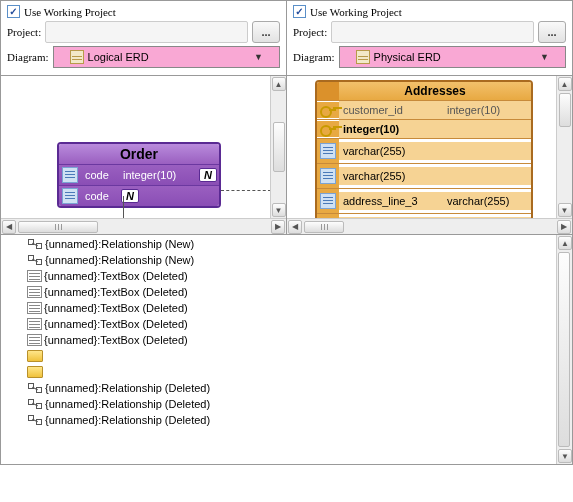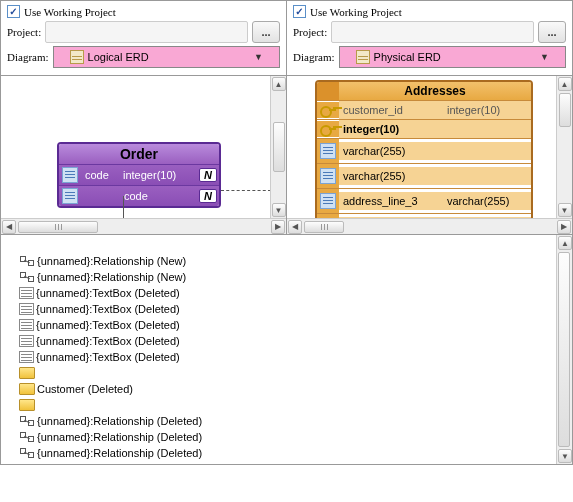--- a/index.html
+++ b/index.html
@@ -21,21 +21,21 @@
   .canvas-cell:last-child { border-right: none; }
   .vscroll { position: absolute; right: 0; top: 0; width: 16px; height: calc(100% - 16px); background: #eee; border-left: 1px solid #ccc; display:flex; flex-direction:column; align-items:center; }
   .hscroll { position: absolute; bottom: 0; left: 0; height: 16px; width: 100%; background: #eee; border-top: 1px solid #ccc; display:flex; align-items:center; }
   .sarrow { width: 14px; height: 14px; background: linear-gradient(#fdfdfd,#ddd); border: 1px solid #bbb; border-radius: 2px; display:flex; align-items:center; justify-content:center; font-size:8px; color:#555; margin:1px; }
   .thumb-v { width: 12px; background: linear-gradient(#fdfdfd,#ddd); border:1px solid #bbb; border-radius:2px; margin:1px; }
   .thumb-h { height: 12px; width: 80px; background: linear-gradient(#fdfdfd,#ddd); border:1px solid #bbb; border-radius:2px; margin:1px; display:flex; align-items:center; justify-content:center; gap:2px;}
   .thumb-h span, .thumb-v span { width:1px; height:6px; background:#999; }
   
   .entity-order { position: absolute; left: 56px; top: 66px; width: 164px; border:2px solid #5a2a93; border-radius:4px; overflow:hidden; font-size:11px; }
   .ent-title { background: linear-gradient(#b98bdc,#9a5fc0); color:#000; text-align:center; font-weight:bold; padding:2px 8px; font-size:14px;}
-  .ent-row { display:flex; align-items:center; background: linear-gradient(#9a5fc0,#8a4eb5); color:#fff; border-top:1px solid #6b38a0;justify-content:space-between; }
+  .ent-row { display:flex; align-items:center; background: linear-gradient(#9a5fc0,#8a4eb5); color:#fff; border-top:1px solid #6b38a0; }
   .col-icon { width:16px; height:16px; background:#cfe1f3; border:1px solid #7aa3d4; margin:2px 3px; position:relative; }
   .col-icon::after{content:"";position:absolute;left:2px;right:2px;top:3px;height:1px;background:#4a7ab8;box-shadow:0 3px 0 #4a7ab8,0 6px 0 #4a7ab8;}
   .ent-name { padding:3px 4px; min-width:38px;}
   .ent-type { padding:3px 4px; flex:1;}
   .n-badge { width:18px; text-align:center; font-weight:bold; font-style:italic; background:#fff; color:#000; border:1px solid #5a2a93; margin:2px; border-radius:2px;}
   .dash-line-r { position:absolute; left:220px; top:114px; width:50px; height:0; border-top:1px dashed #555; }
   .dash-line-d { position:absolute; left:122px; top:120px; width:0; height:24px; border-left:1px solid #555; }
   
   .entity-addr { position:absolute; left:28px; top:4px; width:218px; border:2px solid #a96a1f; border-radius:4px; overflow:hidden; font-size:11px;}
   .addr-header { display:flex;}
@@ -45,21 +45,21 @@
   .addr-icon-cell { width:22px; display:flex; align-items:center; justify-content:center; background:#e8a942; padding:2px 0;}
   .key-icon { width:16px; height:12px; position:relative;}
   .key-icon::before{content:"";position:absolute;left:0;top:2px;width:8px;height:8px;border:2px solid #c99a00;border-radius:50%;}
   .key-icon::after{content:"";position:absolute;left:9px;top:5px;width:7px;height:2px;background:#c99a00;box-shadow:6px -2px 0 0 #c99a00, 4px -2px 0 0 #c99a00;}
   .addr-name { padding:3px 4px; min-width:104px; background:#f6d394; color:#000;}
   .addr-type { padding:3px 4px; flex:1; background:#f6d394; color:#000;}
   .fk { color:#555;}
   .pk { font-weight:bold;}
   
   .tree-wrap { border:1px solid #999; border-top:none; height:230px; display:flex; }
-  .tree { flex:1; overflow:hidden; padding:1px 2px; background:#fff;margin-top:17px;}
+  .tree { flex:1; overflow:hidden; padding:1px 10px; background:#fff;}
   .tree-row { display:flex; align-items:center; height:16px; padding-left:16px; gap:2px; white-space:nowrap;}
   .tree-row.selected span.txt { background:#2f6fd0; color:#fff; outline:1px dotted #fff;}
   .rel-icon { width:16px; height:14px; position:relative;}
   .rel-icon::before{content:"";position:absolute;left:1px;top:2px;width:4px;height:4px;border:1px solid #555;}
   .rel-icon::after{content:"";position:absolute;right:1px;bottom:2px;width:4px;height:4px;border:1px solid #555;}
   .rel-line{position:absolute;left:5px;top:7px;width:6px;height:0;border-top:1px dashed #555;transform:rotate(25deg);}
   .tb-icon { width:15px; height:12px; background:#fff; border:1px solid #888; position:relative;}
   .tb-icon::after{content:"";position:absolute;left:1px;right:1px;top:2px;height:1px;background:#888;box-shadow:0 3px 0 #888,0 6px 0 #888;}
   .ent-icon { width:16px; height:12px; background:linear-gradient(#ffe68a,#f0c23c); border:1px solid #b8902a; border-radius:1px;}
   .tree-vscroll { width:16px; background:#eee; border-left:1px solid #ccc; display:flex; flex-direction:column;}
@@ -246,24 +246,20 @@
       <div class="tree-row">
         <span class="tb-icon"></span>
         <span class="txt">{unnamed}:TextBox (Deleted)</span>
       </div>
       <div class="tree-row">
         <span class="ent-icon"></span>
         <span class="cursor" style="position:relative;left:-58px">↖</span>
       </div>
       <div class="tree-row">
         <span class="ent-icon"></span>
-        <span class="txt">Customer (Deleted)</span>
-      </div>
-      <div class="tree-row">
-        <span class="ent-icon"></span>
       </div>
       <div class="tree-row">
         <span class="rel-icon">
           <span class="rel-line"></span>
         </span>
         <span class="txt">{unnamed}:Relationship (Deleted)</span>
       </div>
       <div class="tree-row">
         <span class="rel-icon">
           <span class="rel-line"></span>

